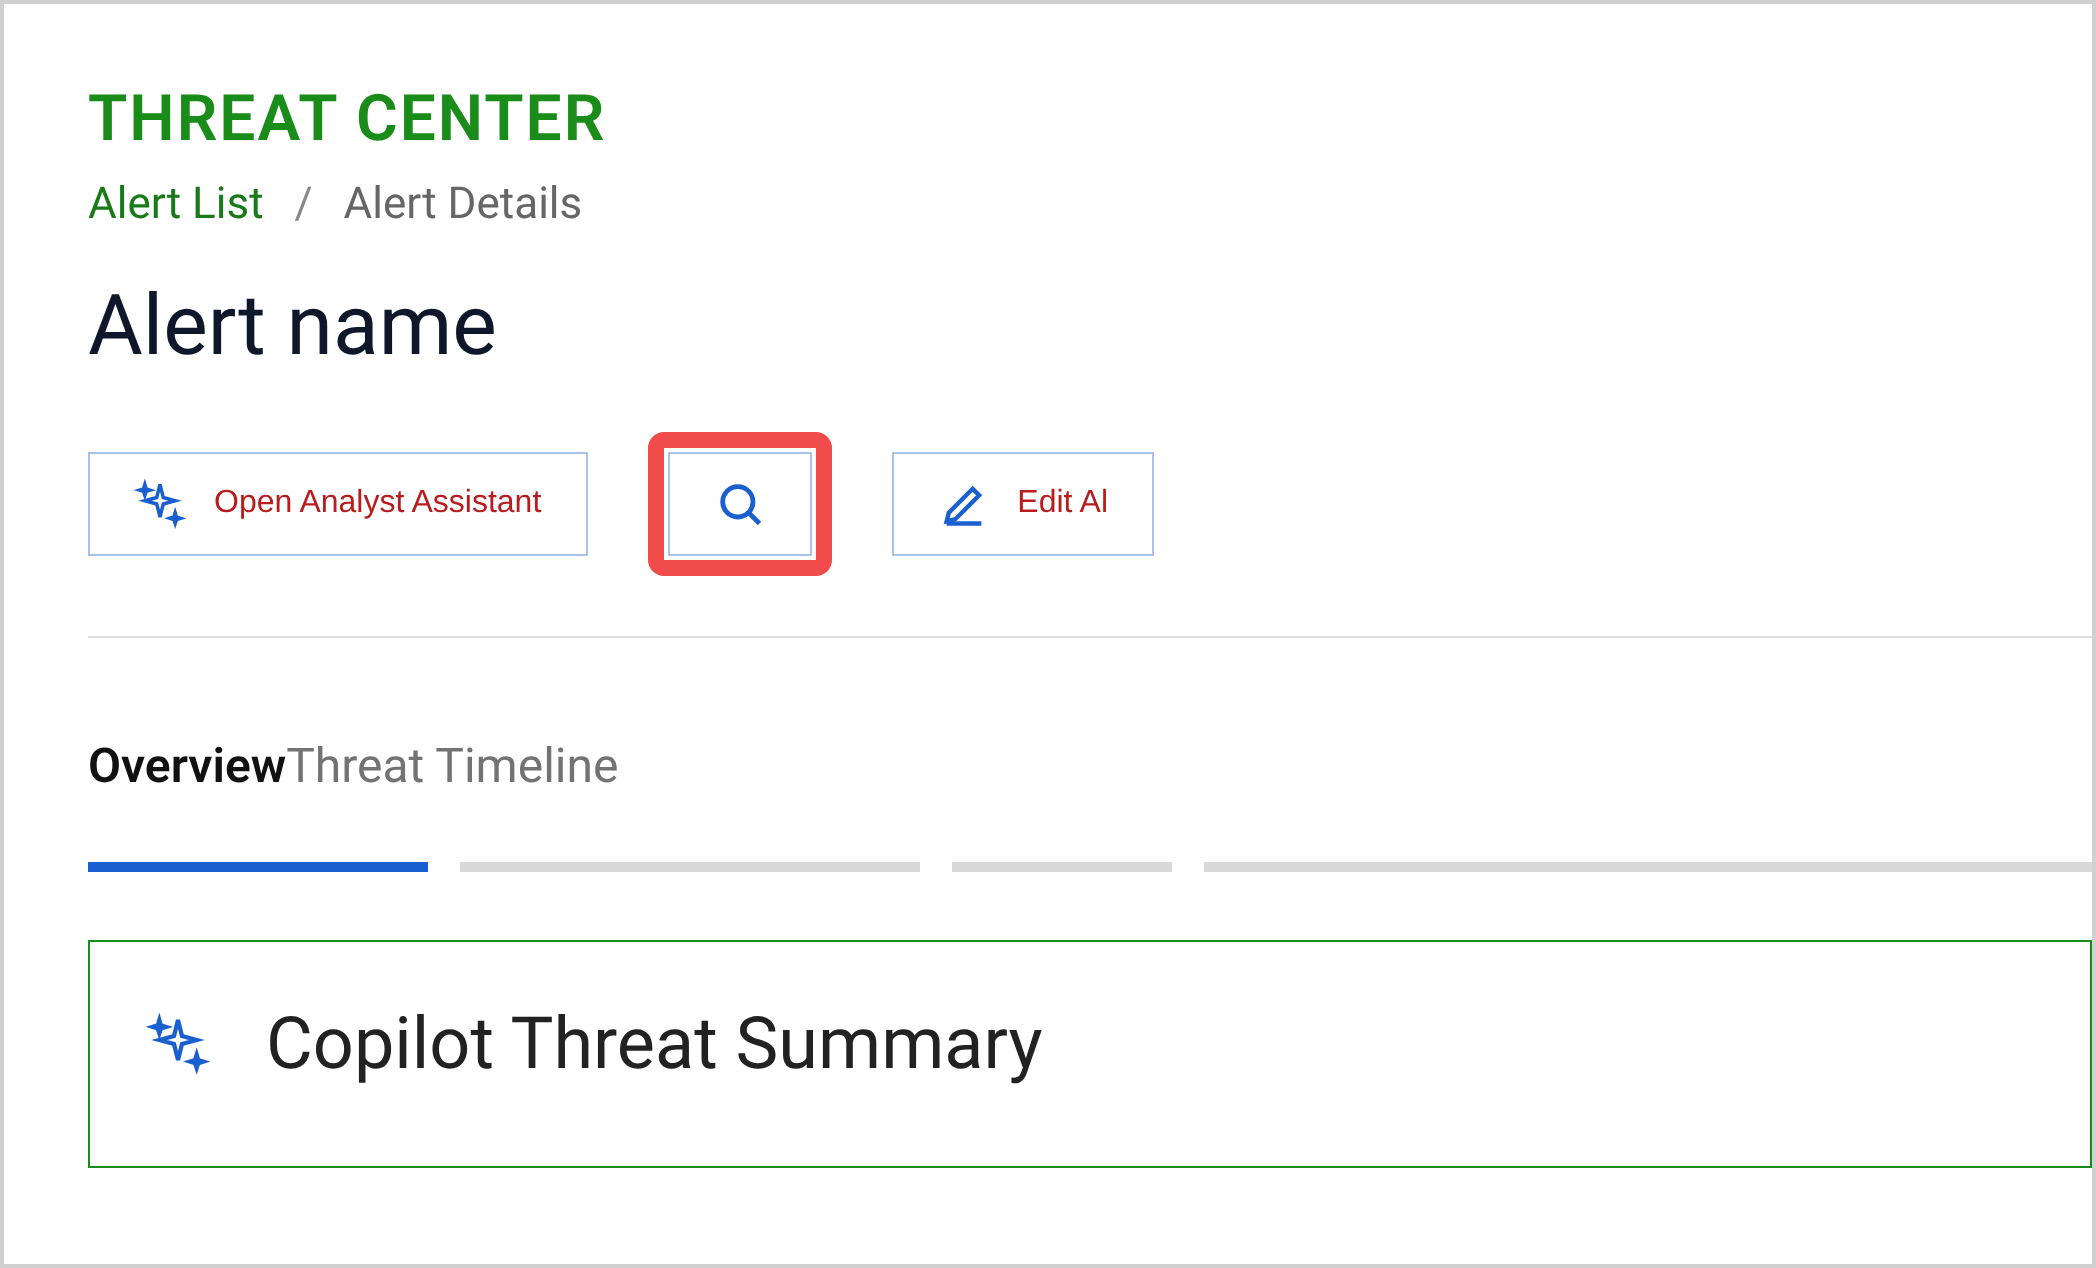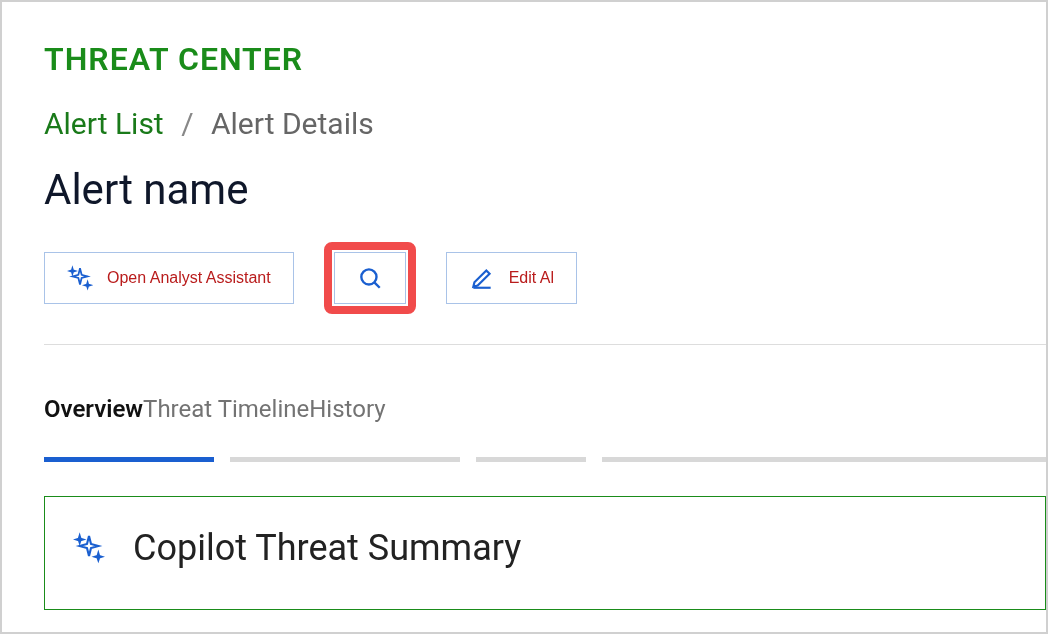--- a/index.html
+++ b/index.html
@@ -15,22 +15,22 @@
     .content {
       padding: 38px 0 0 42px;
     }
     .app-title {
       color: #1a8c1a;
       font-size: 32px;
       font-weight: 600;
       letter-spacing: 1px;
     }
     .breadcrumb {
-      margin-top: 28px;
-      font-size: 30px;
+      margin-top: 12px;
+      font-size: 22px;
       color: #555;
     }
     .breadcrumb-link {
       color: #1a7a1a;
     }
     .breadcrumb-sep {
       margin: 0 10px;
       color: #888;
     }
     .breadcrumb-current {
@@ -175,21 +175,20 @@
       </span>
       <span>Edit Al</span>
     </button>
   </div>
 
   <hr class="divider">
 
   <div class="tabs">
     <div class="tab active">Overview</div>
     <div class="tab">Threat Timeline</div>
-    <div class="tab">History</div>
   </div>
 
   <div class="tab-underline-row">
     <div class="tab-underline u1 active"></div>
     <div class="tab-underline u2"></div>
     <div class="tab-underline u3"></div>
     <div class="tab-underline u4"></div>
   </div>
 
   <div class="summary-card">

